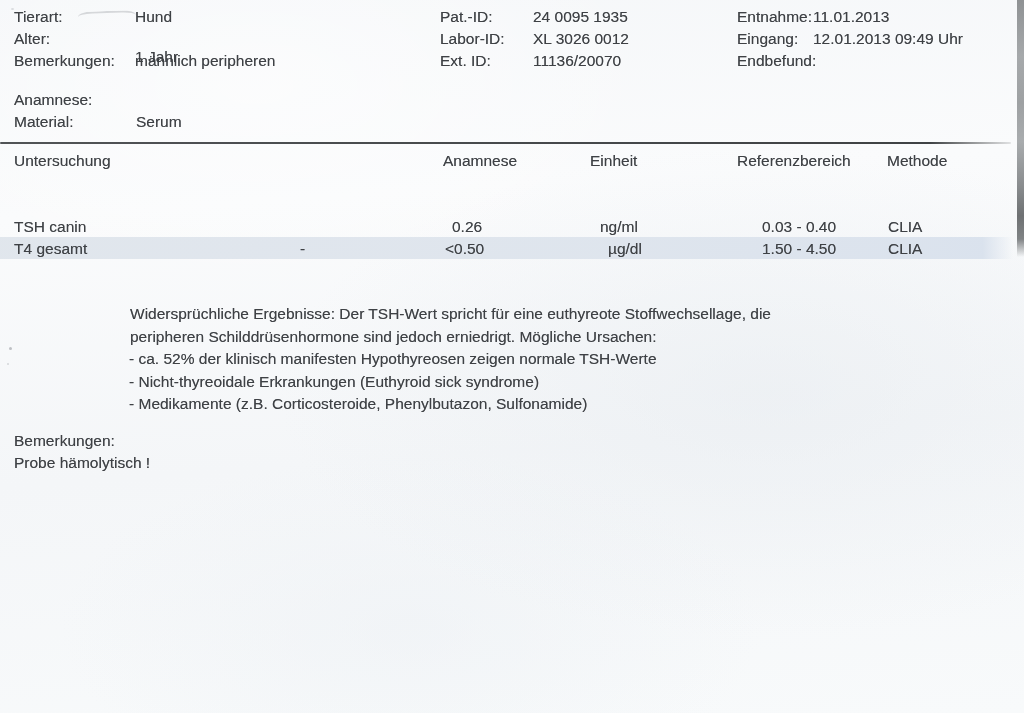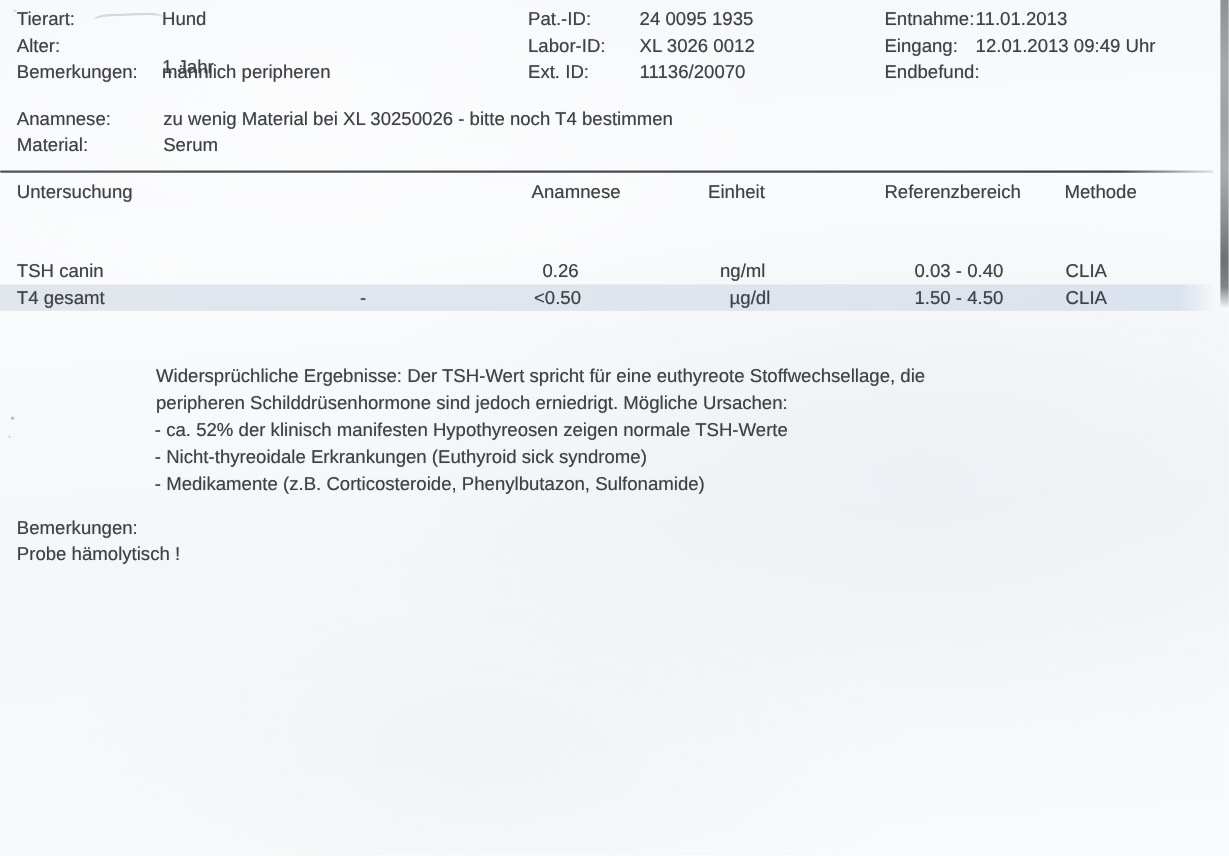--- a/index.html
+++ b/index.html
@@ -87,21 +87,20 @@
   <span class="t" style="left:440px; top:51px">Ext. ID:</span>
   <span class="t" style="left:533px; top:51px">11136/20070</span>
 
   <span class="t" style="left:737px; top:7px">Entnahme:</span>
   <span class="t" style="left:813px; top:7px">11.01.2013</span>
   <span class="t" style="left:737px; top:29px">Eingang:</span>
   <span class="t" style="left:813px; top:29px">12.01.2013 09:49 Uhr</span>
   <span class="t" style="left:737px; top:51px">Endbefund:</span>
 
   <span class="t" style="left:14px; top:90px">Anamnese:</span>
-  <span class="t" style="left:136px; top:90px">zu wenig Material bei XL 30250026 - bitte noch T4 bestimmen</span>
   <span class="t" style="left:14px; top:112px">Material:</span>
   <span class="t" style="left:136px; top:112px">Serum</span>
 
   <div class="hr-line"></div>
 
   <span class="t tbl" style="left:14px; top:151px">Untersuchung</span>
   <span class="t tbl" style="left:443px; top:151px">Anamnese</span>
   <span class="t tbl" style="left:590px; top:151px">Einheit</span>
   <span class="t tbl" style="left:737px; top:151px">Referenzbereich</span>
   <span class="t tbl" style="left:887px; top:151px">Methode</span>

